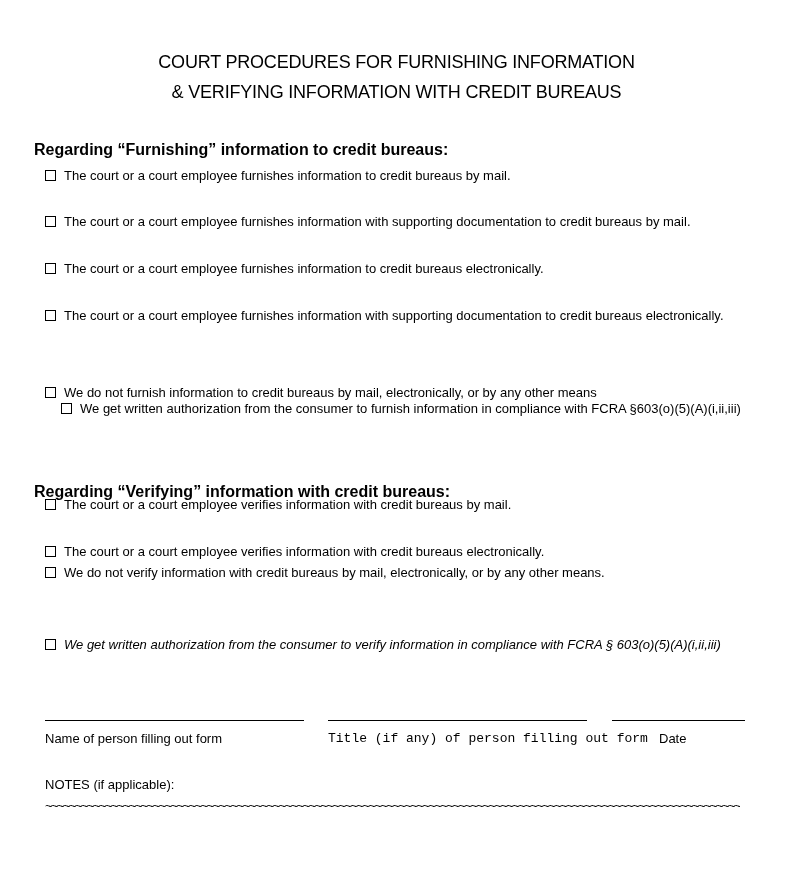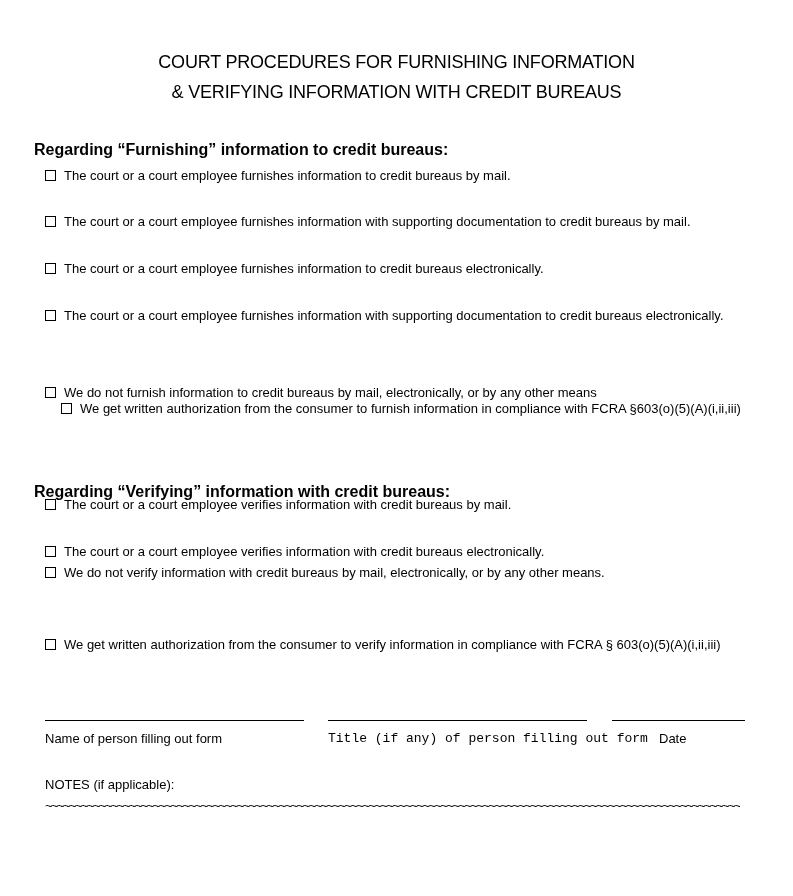--- a/index.html
+++ b/index.html
@@ -58,21 +58,21 @@
   <span>The court or a court employee verifies information with credit bureaus by mail.</span>
 </div>
 <div class="item" style="top:544px;">
   <span class="box"></span>
   <span>The court or a court employee verifies information with credit bureaus electronically.</span>
 </div>
 <div class="item" style="top:565px;">
   <span class="box"></span>
   <span>We do not verify information with credit bureaus by mail, electronically, or by any other means.</span>
 </div>
-<div class="item" style="top:637px;">
+<div class="item" style="top:637px;font-style:italic;">
   <span class="box"></span>
   <span>We get written authorization from the consumer to verify information in compliance with FCRA § 603(o)(5)(A)(i,ii,iii)</span>
 </div>
 
 <div class="sigline" style="left:45px; width:259px;"></div>
 <div class="sigline" style="left:328px; width:259px;"></div>
 <div class="sigline" style="left:612px; width:133px;"></div>
 
 <div class="siglabel" style="left:45px;text-align:center;">Name of person filling out form</div>
 <div class="siglabel" style="left:328px;font-family:Liberation Mono, monospace;">Title (if any) of person filling out form</div>

